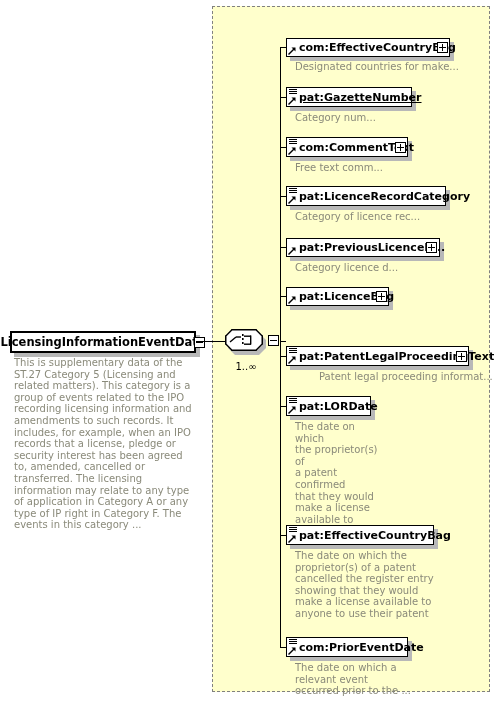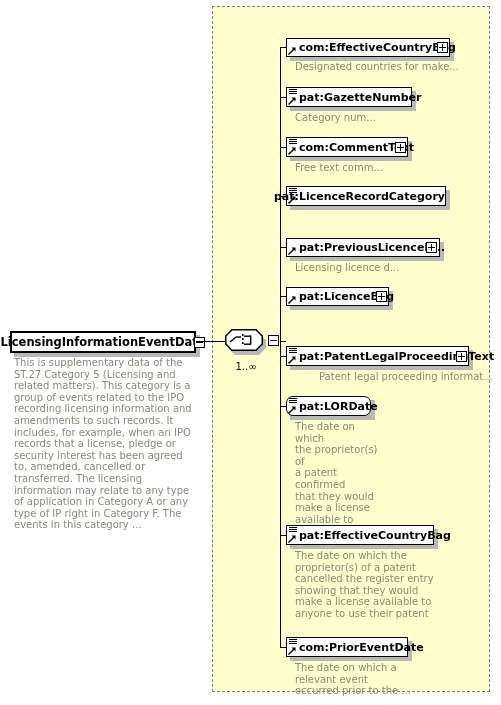--- a/index.html
+++ b/index.html
@@ -284,21 +284,21 @@
       </svg>
       <span class="node-label">com:EffectiveCountryBag</span>
     </div>
     <div class="toggle plus" style="left:151px; top:4px;"></div>
   </div>
   <div class="node-desc" style="left:295px; top:61px; width:175px;">Designated countries for make...</div>
 
   <div class="line hline" style="left:280px; top:97px; width:6px;"></div>
   <div class="node" style="left:286px; top:87px;">
     <div class="node-shadow" style="width:126px; height:20px;"></div>
-    <div class="node-box" style="width:126px; height:20px;">
+    <div class="node-box" style="width:126px; height:20px;text-decoration:underline;">
       <span class="lines-icon">
           <i></i>
           <i></i>
           <i></i>
         </span>
       <svg class="ref-arrow" viewBox="0 0 8 8">
         <line x1="0.5" y1="7.5" x2="6" y2="2" stroke="#000000" stroke-width="1.4"></line>
         <polygon points="7.5,0.5 7.5,4.5 3.5,0.5" fill="#000000"></polygon>
       </svg>
       <span class="node-label">pat:GazetteNumber</span>
@@ -321,47 +321,48 @@
       </svg>
       <span class="node-label">com:CommentText</span>
     </div>
     <div class="toggle plus" style="left:109px; top:5px;"></div>
   </div>
   <div class="node-desc" style="left:295px; top:162px; width:175px;">Free text comm...</div>
 
   <div class="line hline" style="left:280px; top:196px; width:6px;"></div>
   <div class="node" style="left:286px; top:186px;">
     <div class="node-shadow" style="width:160px; height:20px;"></div>
-    <div class="node-box" style="width:160px; height:20px;justify-content:flex-end;">
+    <div class="node-box" style="width:160px; height:20px;">
       <span class="lines-icon">
           <i></i>
           <i></i>
           <i></i>
         </span>
       <svg class="ref-arrow" viewBox="0 0 8 8">
         <line x1="0.5" y1="7.5" x2="6" y2="2" stroke="#000000" stroke-width="1.4"></line>
         <polygon points="7.5,0.5 7.5,4.5 3.5,0.5" fill="#000000"></polygon>
       </svg>
       <span class="node-label">pat:LicenceRecordCategory</span>
     </div>
   </div>
+  <div class="node-desc" style="left:295px; top:211px; width:175px;">Category of licence rec...</div>
 
   <div class="line hline" style="left:280px; top:247px; width:6px;"></div>
   <div class="node" style="left:286px; top:238px;">
     <div class="node-shadow" style="width:154px; height:19px;"></div>
     <div class="node-box" style="width:154px; height:19px;">
       <svg class="ref-arrow" viewBox="0 0 8 8">
         <line x1="0.5" y1="7.5" x2="6" y2="2" stroke="#000000" stroke-width="1.4"></line>
         <polygon points="7.5,0.5 7.5,4.5 3.5,0.5" fill="#000000"></polygon>
       </svg>
       <span class="node-label">pat:PreviousLicenceB...</span>
     </div>
     <div class="toggle plus" style="left:140px; top:4px;"></div>
   </div>
-  <div class="node-desc" style="left:295px; top:262px; width:175px;">Licensing licence d...</div>
+  <div class="node-desc" style="left:295px; top:262px; width:175px;">Category licence d...</div>
 
   <div class="line hline" style="left:280px; top:296px; width:6px;"></div>
   <div class="node" style="left:286px; top:287px;">
     <div class="node-shadow" style="width:103px; height:19px;"></div>
     <div class="node-box" style="width:103px; height:19px;">
       <svg class="ref-arrow" viewBox="0 0 8 8">
         <line x1="0.5" y1="7.5" x2="6" y2="2" stroke="#000000" stroke-width="1.4"></line>
         <polygon points="7.5,0.5 7.5,4.5 3.5,0.5" fill="#000000"></polygon>
       </svg>
       <span class="node-label">pat:LicenceBag</span>
@@ -384,21 +385,21 @@
       </svg>
       <span class="node-label">pat:PatentLegalProceedingText</span>
     </div>
     <div class="toggle plus" style="left:170px; top:5px;"></div>
   </div>
   <div class="node-desc" style="left:295px; top:371px; width:185px;margin-left:24px;">Patent legal proceeding informat...</div>
 
   <div class="line hline" style="left:280px; top:406px; width:6px;"></div>
   <div class="node" style="left:286px; top:396px;">
     <div class="node-shadow" style="width:85px; height:20px;"></div>
-    <div class="node-box" style="width:85px; height:20px;border-radius:7px;">
+    <div class="node-box" style="width:85px; height:20px;">
       <span class="lines-icon">
           <i></i>
           <i></i>
           <i></i>
         </span>
       <svg class="ref-arrow" viewBox="0 0 8 8">
         <line x1="0.5" y1="7.5" x2="6" y2="2" stroke="#000000" stroke-width="1.4"></line>
         <polygon points="7.5,0.5 7.5,4.5 3.5,0.5" fill="#000000"></polygon>
       </svg>
       <span class="node-label">pat:LORDate</span>

